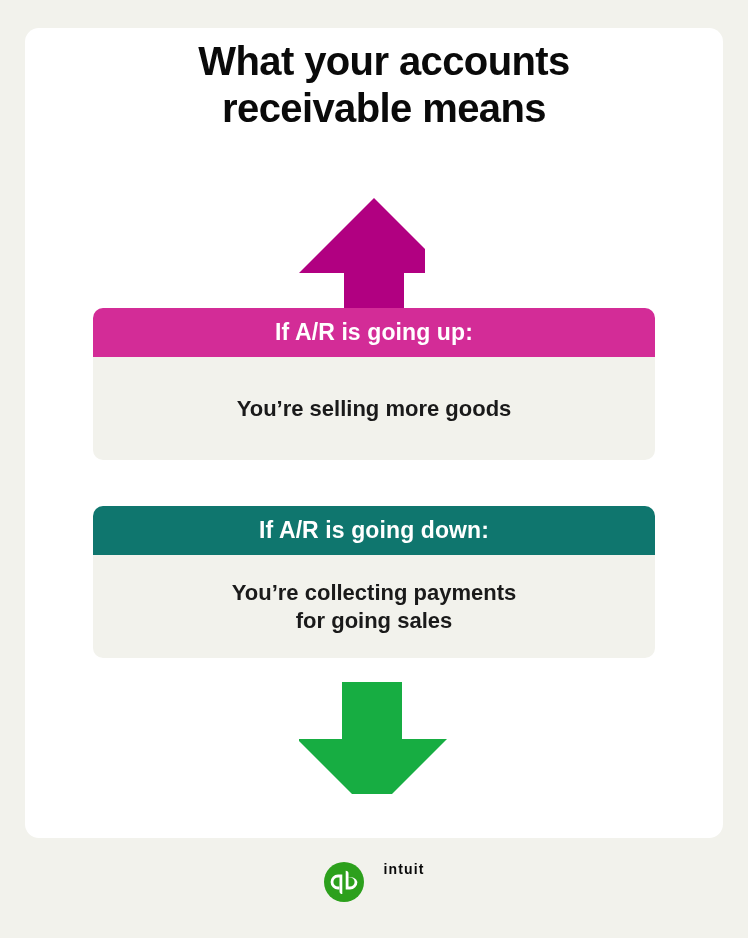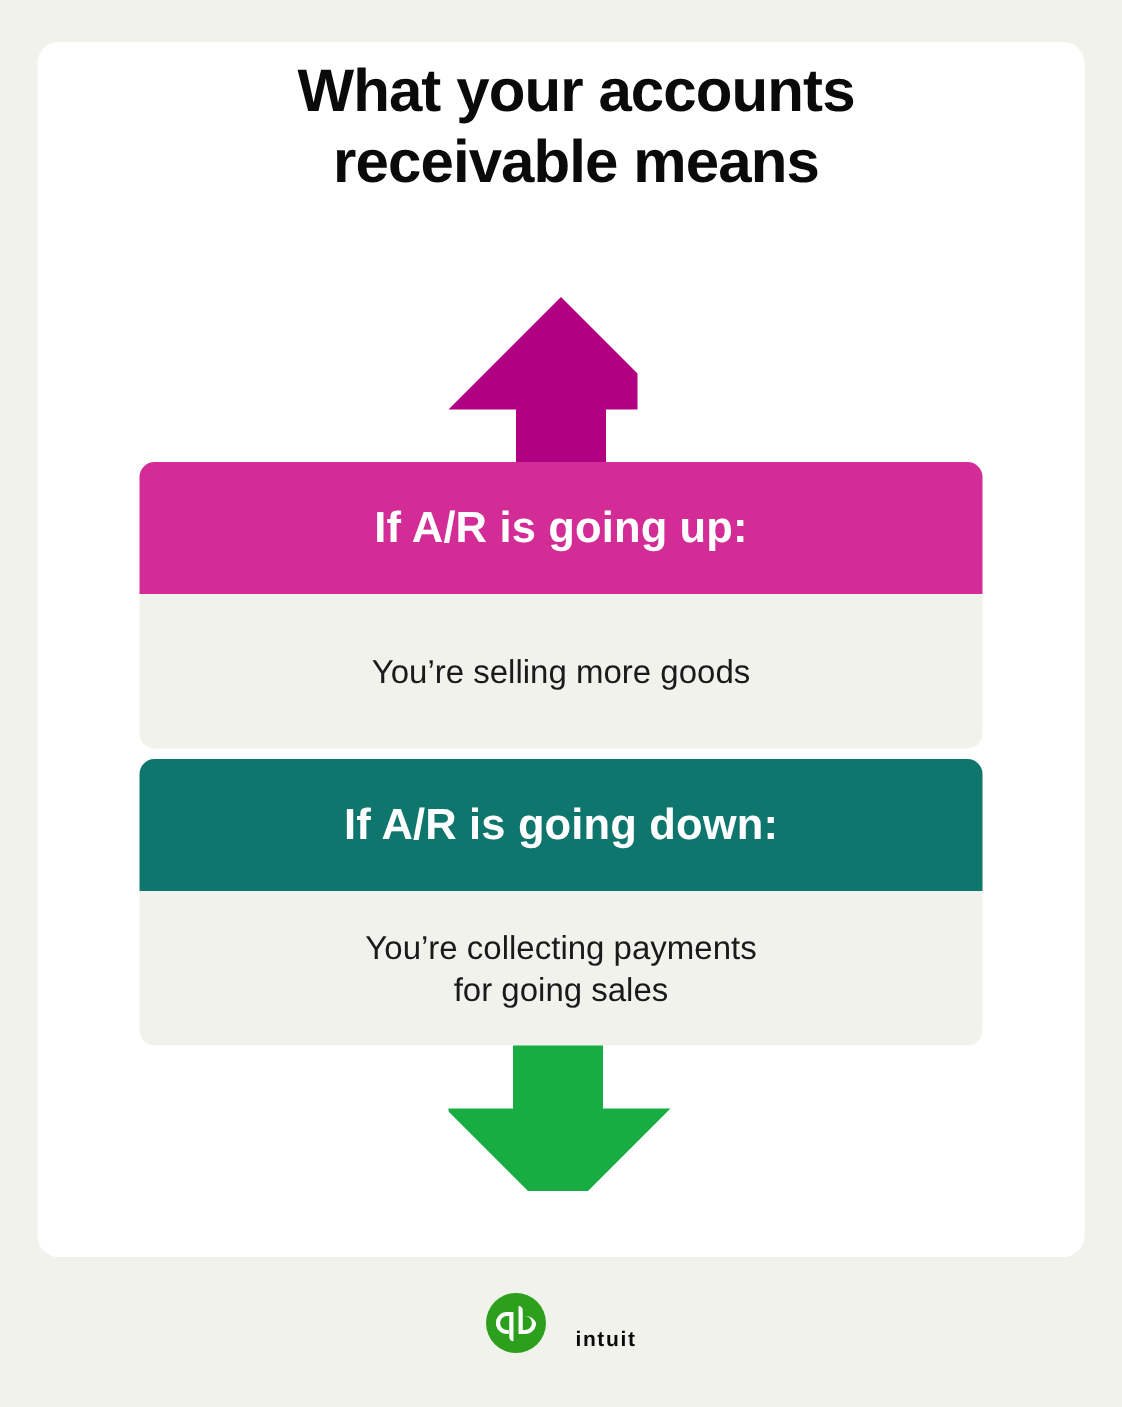--- a/index.html
+++ b/index.html
@@ -71,26 +71,26 @@
   
   .block {
     position: absolute;
     left: 93px;
     width: 562px;
   }
   .block-up   { top: 308px; }
   .block-down { top: 506px; }
 
   .block-header {
-    height: 88px;
+    height: 49px;
     border-radius: 10px 10px 0 0;
     display: flex;
     align-items: center;
     justify-content: center;
-    font-size: 29px;
+    font-size: 23px;
     font-weight: 700;
     letter-spacing: 0.1px;
     color: #ffffff;
     position: relative;
     z-index: 2;
   }
   .header-up   { background: #d32c97; }
   .header-down { background: #0f766e; }
 
   .block-body {
@@ -100,30 +100,30 @@
     display: flex;
     align-items: center;
     justify-content: center;
     text-align: center;
     font-size: 22px;
     line-height: 28px;
     color: #1a1a1a;
     position: relative;
     z-index: 2;
   }
-  .body-line { display: block; }
+  .body-line { display: block; font-weight: bold; }
 
   
   .logo {
     position: absolute;
     left: 0;
     top: 862px;
     width: 748px;
     display: flex;
-    align-items: flex-end;
+    align-items: flex-start;
     justify-content: center;
     gap: 20px;
   }
   .logo-mark {
     width: 40px;
     height: 40px;
   }
   .logo-mark svg { display: block; }
   .logo-words {
     display: flex;

